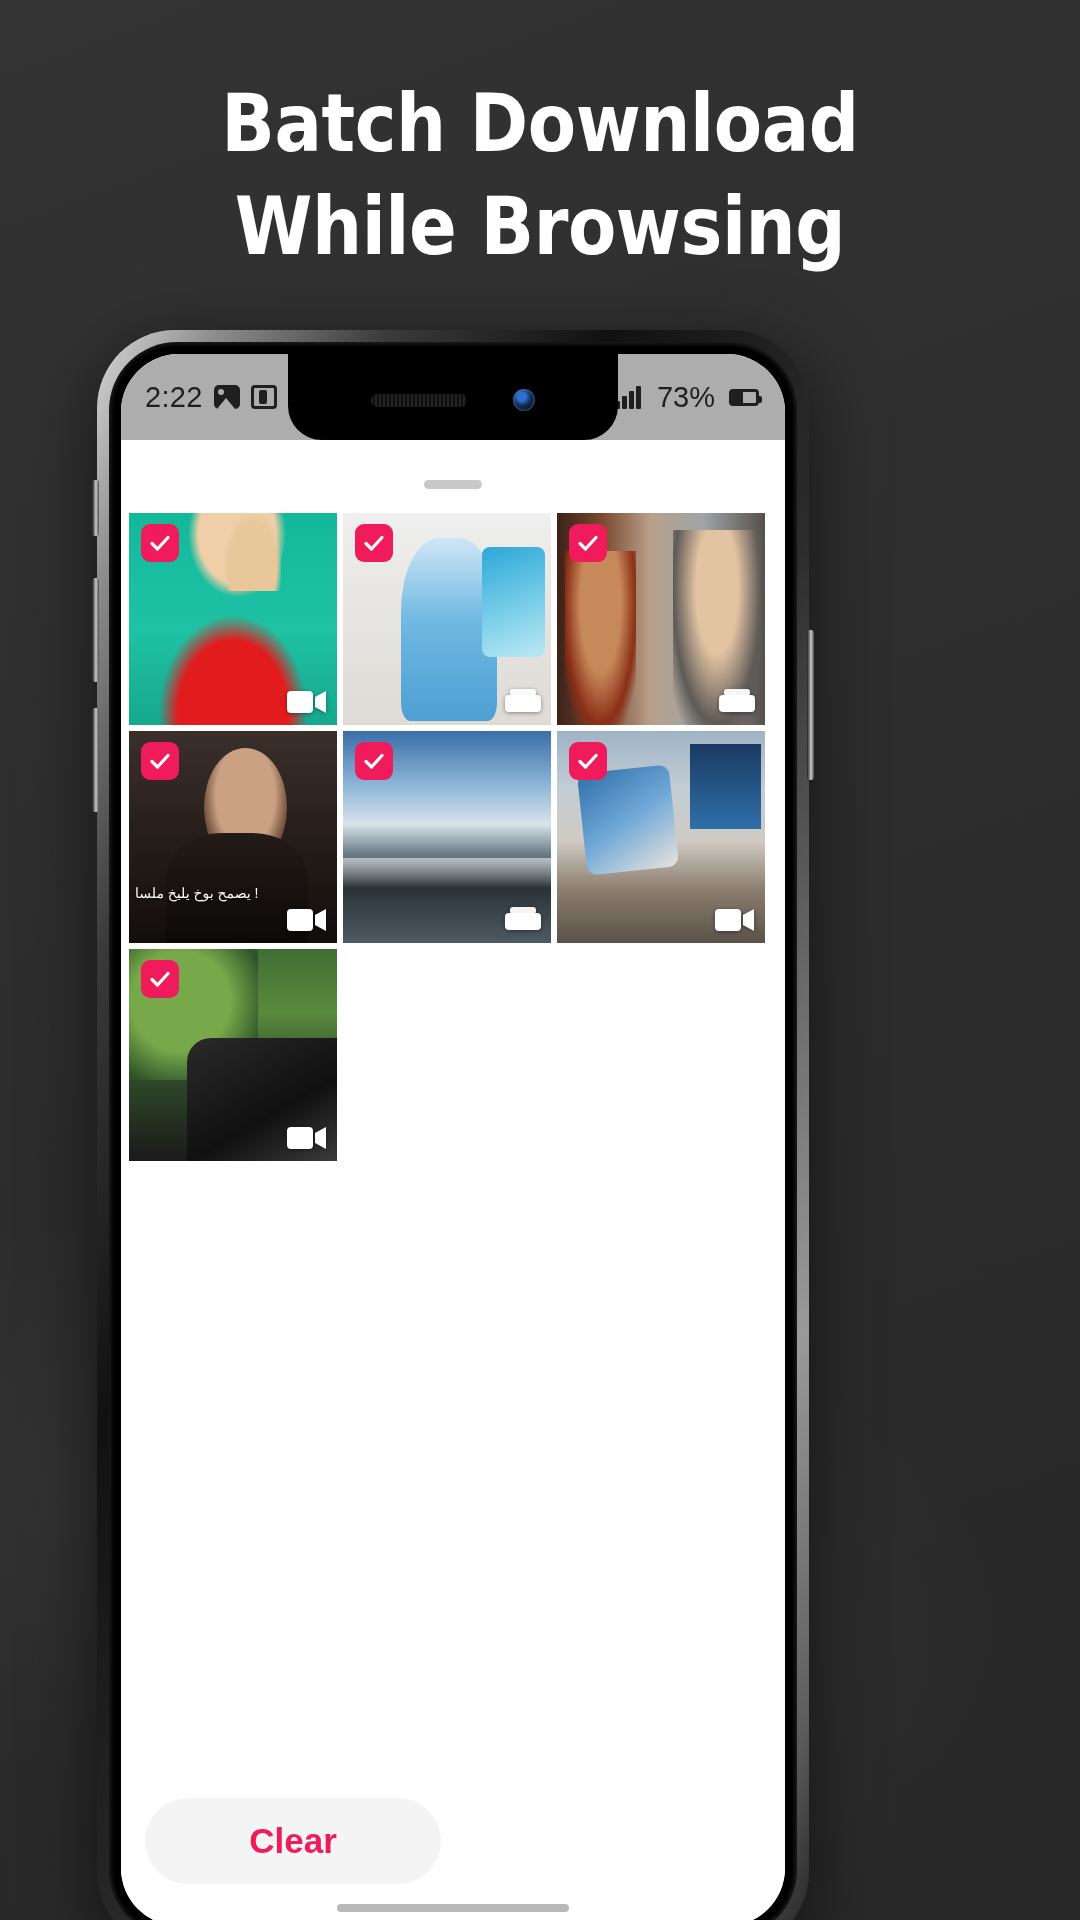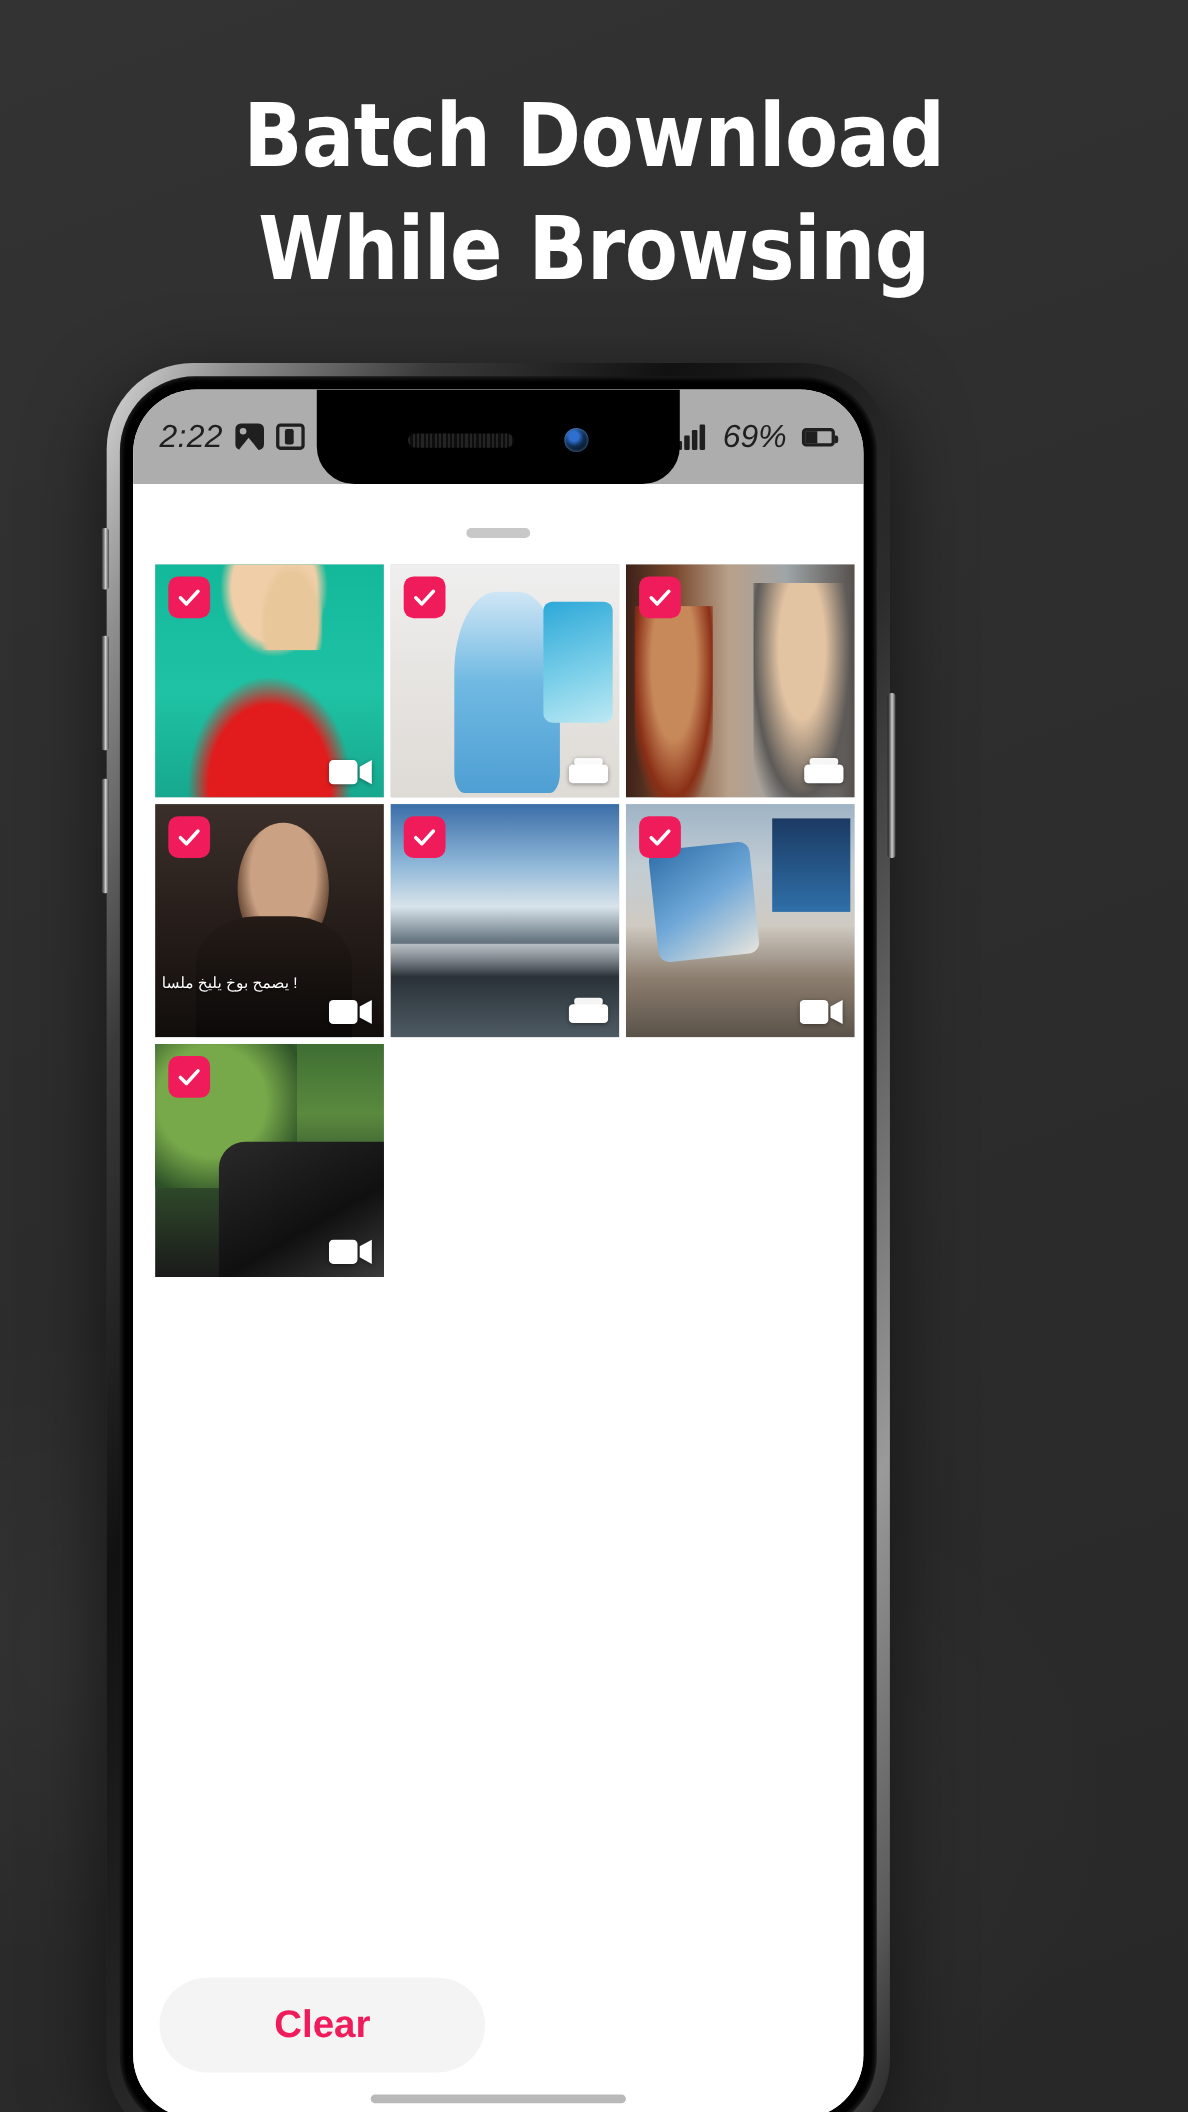--- a/index.html
+++ b/index.html
@@ -102,21 +102,20 @@
   
   .statusbar {
     position: relative;
     height: 86px;
     background: #adadad;
     display: flex;
     padding: 0 26px 0 24px;
     color: #1c1c1c;
     font-size: 27px;
     z-index: 20;
-    font-style: italic;
   }
   .sb-left, .sb-right { display: flex; align-items: center; gap: 11px; }
   .sb-right { margin-left: auto; }
   .sb-time { font-size: 29px; letter-spacing: 0.3px; color: #1f1f1f; }
 
   .ico-photo {
     width: 26px; height: 24px; border-radius: 5px;
     background: #1f1f1f; position: relative; overflow: hidden;
   }
   .ico-photo::before {
@@ -174,21 +173,21 @@
     color: #2a2a2a;
     letter-spacing: 0.2px;
   }
 
   
   .grid {
     margin-top: 24px;
     display: grid;
     grid-template-columns: repeat(3, 208px);
     gap: 6px;
-    padding-left: 20px;
+    padding-left: 8px;
   }
   .cell {
     position: relative;
     width: 208px; height: 212px;
     overflow: hidden;
     background: #ddd;
   }
   .thumb { position: absolute; inset: 0; }
 
   .check {
@@ -324,21 +323,21 @@
                 <i></i>
                 <i></i>
                 <i></i>
               </span>
             <span class="sig">
                 <i></i>
                 <i></i>
                 <i></i>
                 <i></i>
               </span>
-            <span class="batt-pct">69%</span>
+            <span class="batt-pct">73%</span>
             <span class="batt">
                 <span style="width: 47%;"></span>
               </span>
           </div>
         </div>
 
         <div class="sheet">
           <div class="grabber"></div>
 
           <div class="grid">

